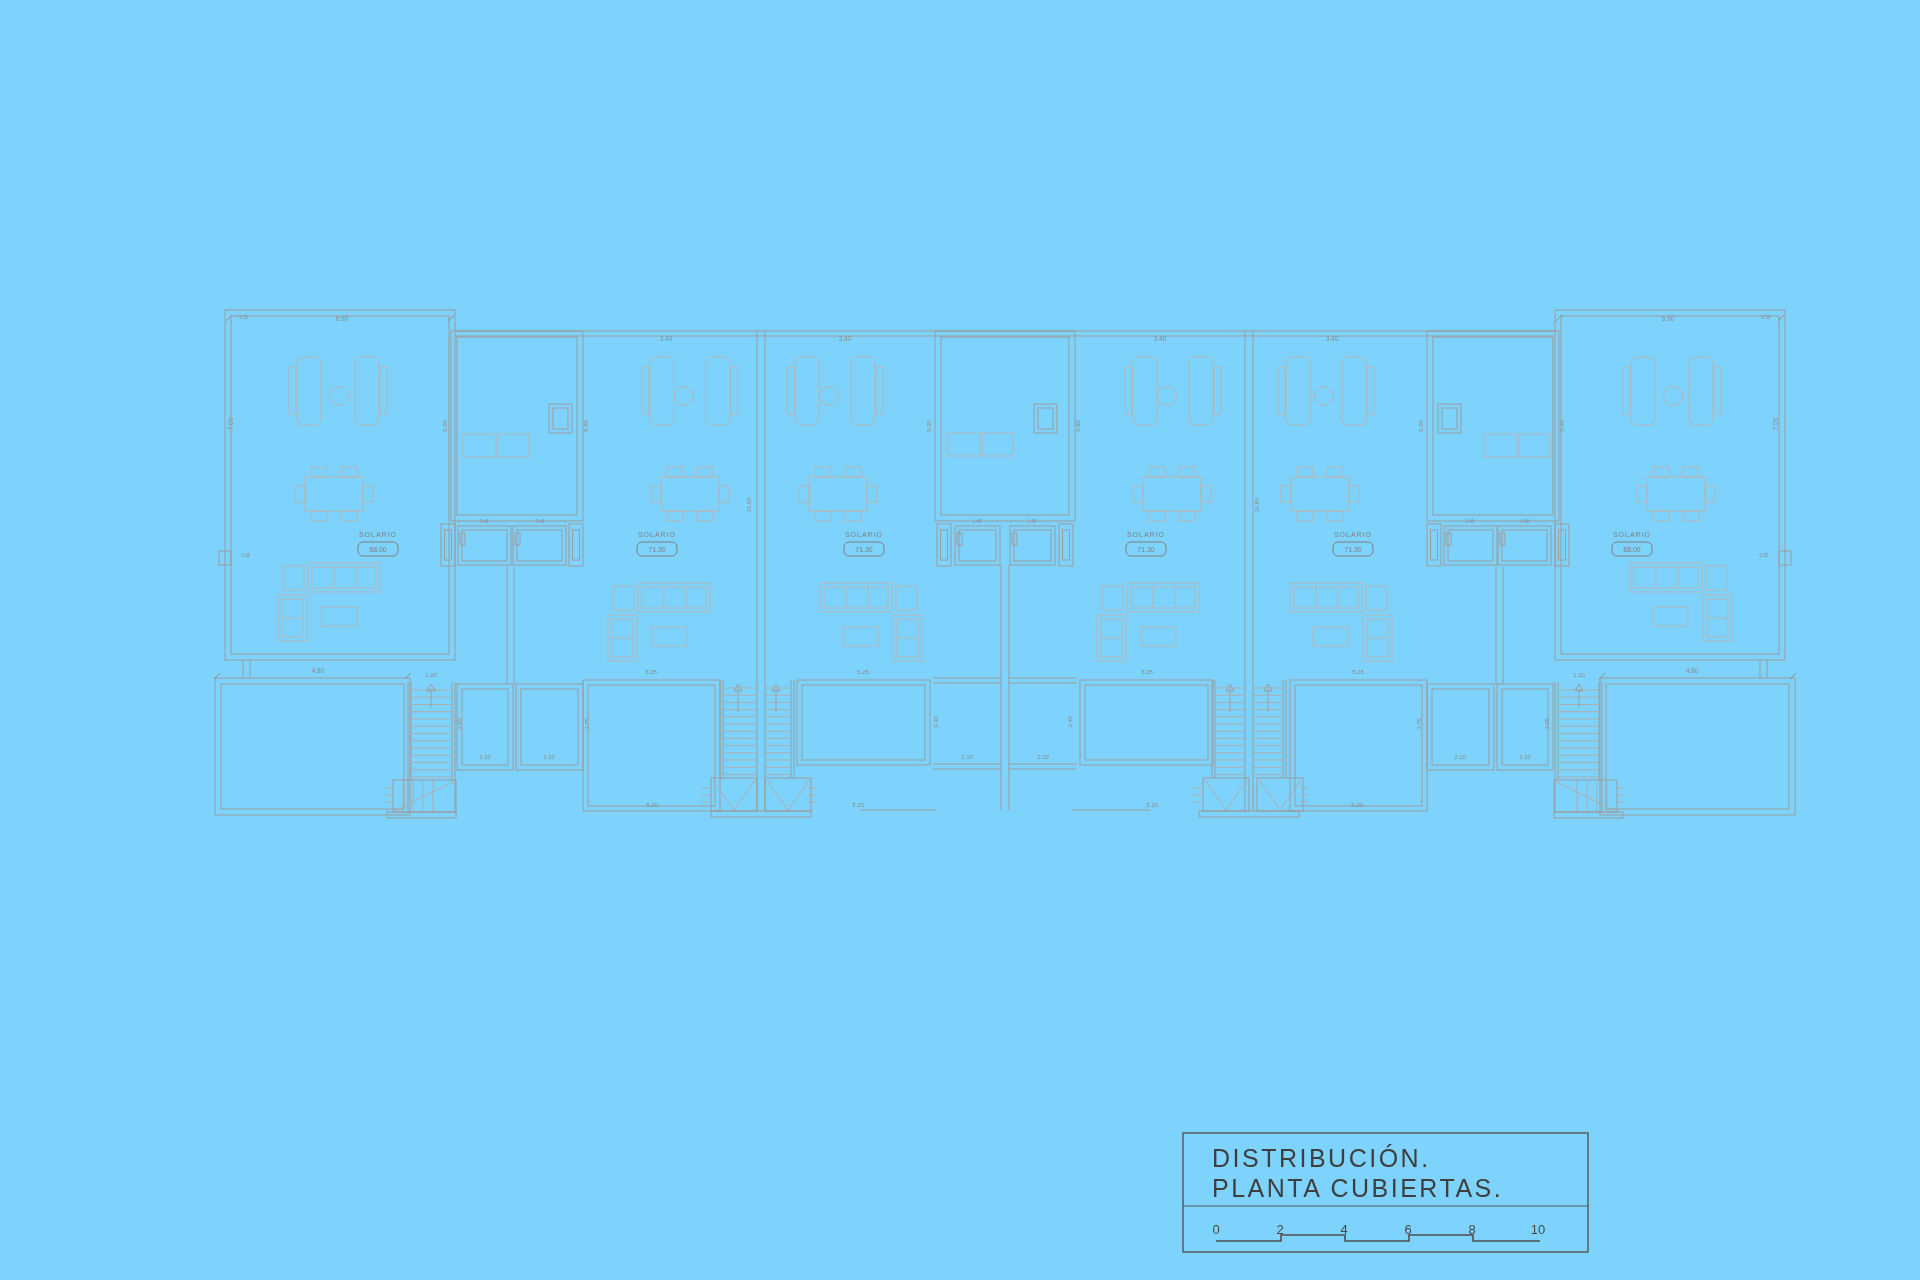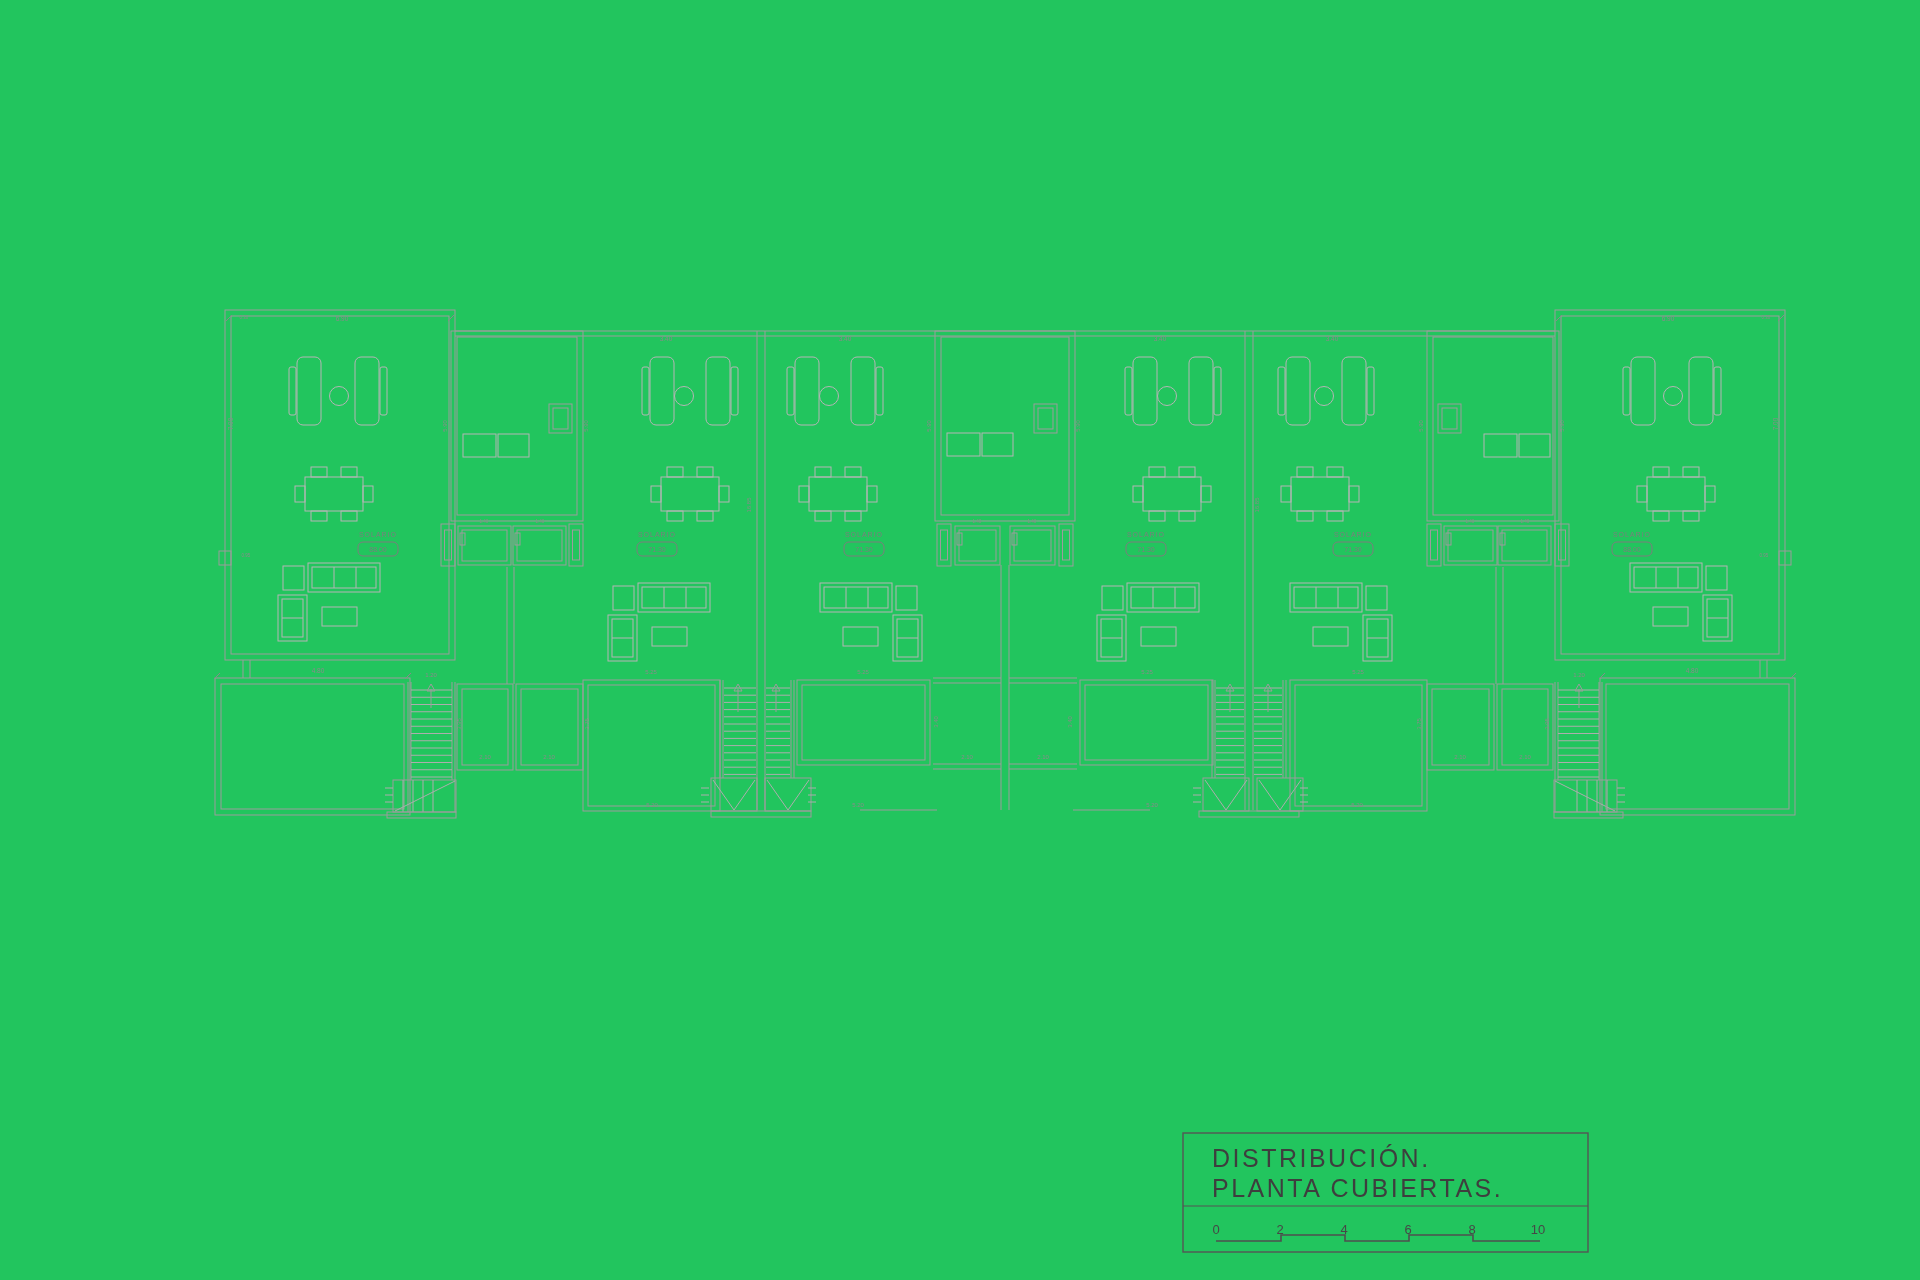--- a/index.html
+++ b/index.html
@@ -1,16 +1,16 @@
 <!DOCTYPE html>
 <html><head>
 <meta charset="utf-8">
 <style>
   html,body{margin:0;padding:0;background:#ffffff;}
-  .stage{width:1920px;height:1280px;position:relative;background:#22c55e;overflow:hidden;}
+  .stage{width:1920px;height:1280px;position:relative;background:#7dd3fc;overflow:hidden;}
   svg{display:block;}
   text{font-family:"Liberation Sans", sans-serif;}
 </style>
 </head>
 <body>
 
 <div class="stage">
   <svg id="plan-svg" viewBox="0 0 1920 1280" width="1920" height="1280">
       <g>
         <line x1="455" y1="331" x2="1555" y2="331" stroke="#9c9c9c" stroke-width="1"></line>

